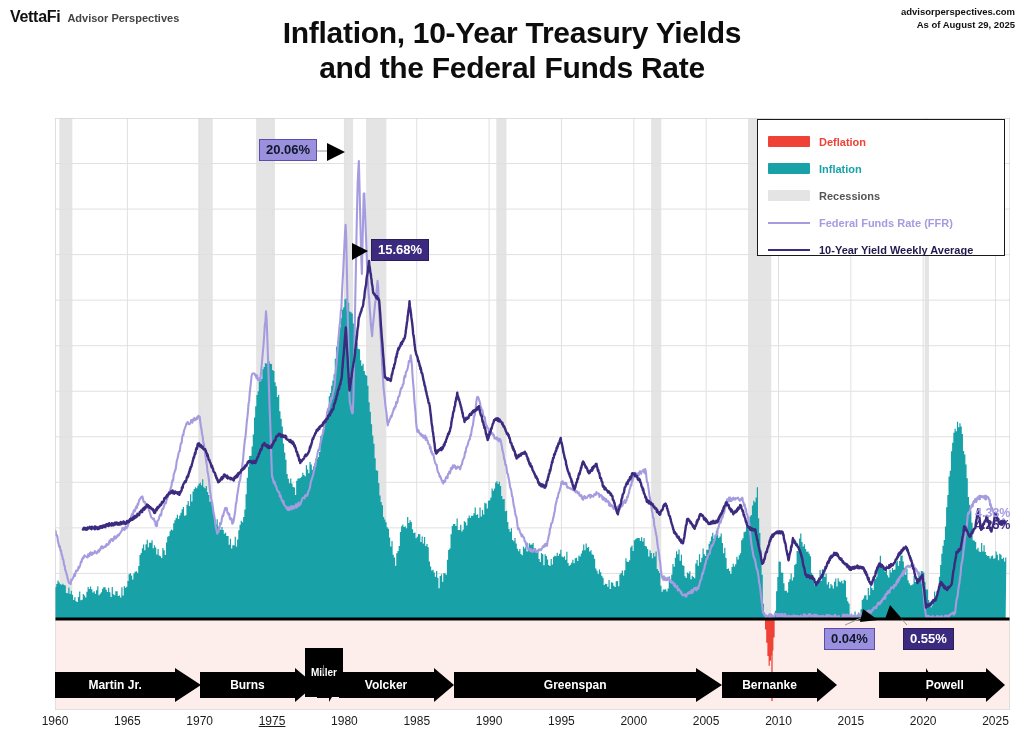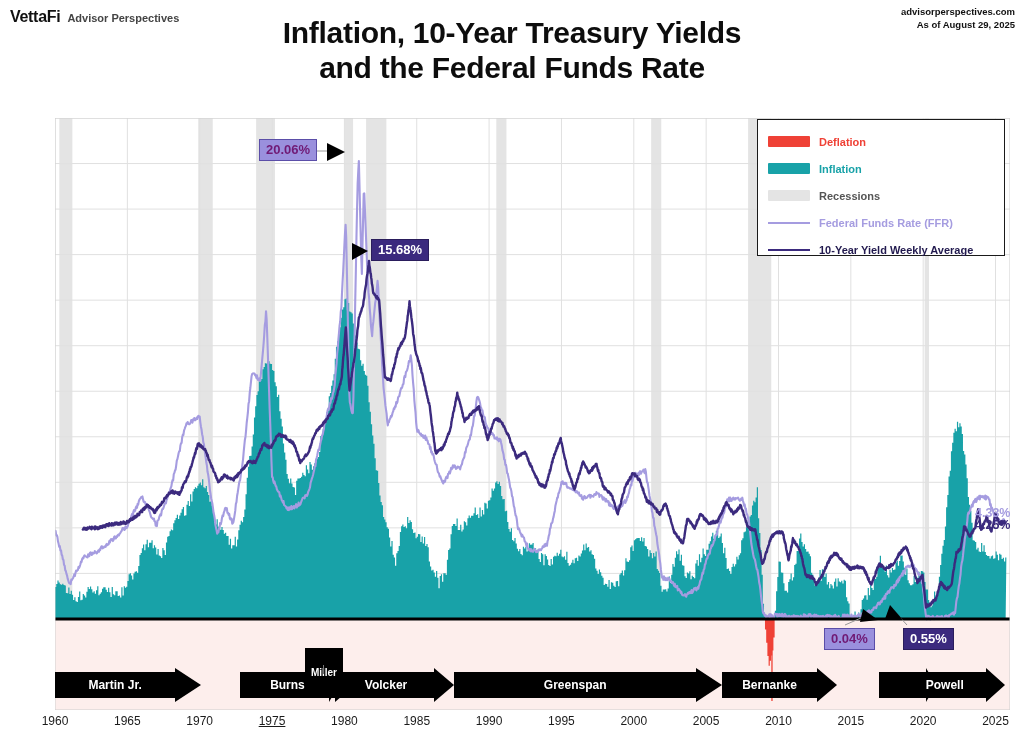--- a/index.html
+++ b/index.html
@@ -30,21 +30,21 @@
           background:#ffffff;border:1.4px solid #1a1a1a;box-sizing:border-box;
           padding:8px 10px 0 10px;}
   #legend .row{display:flex;align-items:center;height:27px;}
   #legend .sw{width:42px;height:11px;margin-right:9px;flex:none;border-radius:1px;}
   #legend .ln{width:42px;height:0;border-top-width:2.4px;border-top-style:solid;margin-right:9px;flex:none;}
   #legend .txt{font-size:11px;font-weight:bold;white-space:nowrap;}
 
   
   .callout{position:absolute;font-size:13px;font-weight:bold;padding:2px 6px 3px 6px;
            border:1px solid #5b4ea8;white-space:nowrap;box-sizing:border-box;}
-  .callout.light{background:#9a90dd;color:#701a75;}
+  .callout.light{background:#9a90dd;color:#0f172a;}
   .callout.dark{background:#3b2a7e;color:#ffffff;border-color:#2a1d5c;}
   .endlabel{position:absolute;font-size:12.5px;font-weight:bold;white-space:nowrap;}
 
   
   #chairs{position:absolute;left:55px;top:672px;height:16px;width:955px;}
   .chair{position:absolute;top:0;height:26px;}
   .chair .body{position:absolute;left:0;top:0;height:100%;background:#000;}
   .chair .head{position:absolute;top:-4px;height:34px;width:0;height:0;
                border-top:17px solid transparent;border-bottom:17px solid transparent;
                border-left-style:solid;border-left-color:#000;}
@@ -159,21 +159,21 @@
       <span class="txt" style="color: rgb(34, 26, 79);">10-Year Yield Weekly Average</span>
     </div>
   </div>
 
 <div id="chairs">
     <div class="chair" style="left: 0px; width: 146.144px;">
       <div class="body" style="width: 120.144px;"></div>
       <div class="head" style="left: 120.144px; border-left-width: 26px;"></div>
       <div class="lbl" style="right: 26px;">Martin Jr.</div>
     </div>
-    <div class="chair" style="left: 145px; width: 115.758px; margin-left: 40px;">
+    <div class="chair" style="left: 145px; width: 115.758px;">
       <div class="body" style="width: 94.9212px;"></div>
       <div class="head" style="left: 94.9212px; border-left-width: 20.8364px;"></div>
       <div class="lbl" style="right: 20.8364px;">Burns</div>
     </div>
     <div class="chair" style="left: 261.902px; width: 21.7045px;">
       <div class="body" style="width: 11.7045px;"></div>
       <div class="head" style="left: 11.7045px; border-left-width: 10px;"></div>
     </div>
     <div class="chair" style="left: 283.606px; width: 115.758px;">
       <div class="body" style="width: 94.9212px;"></div>

